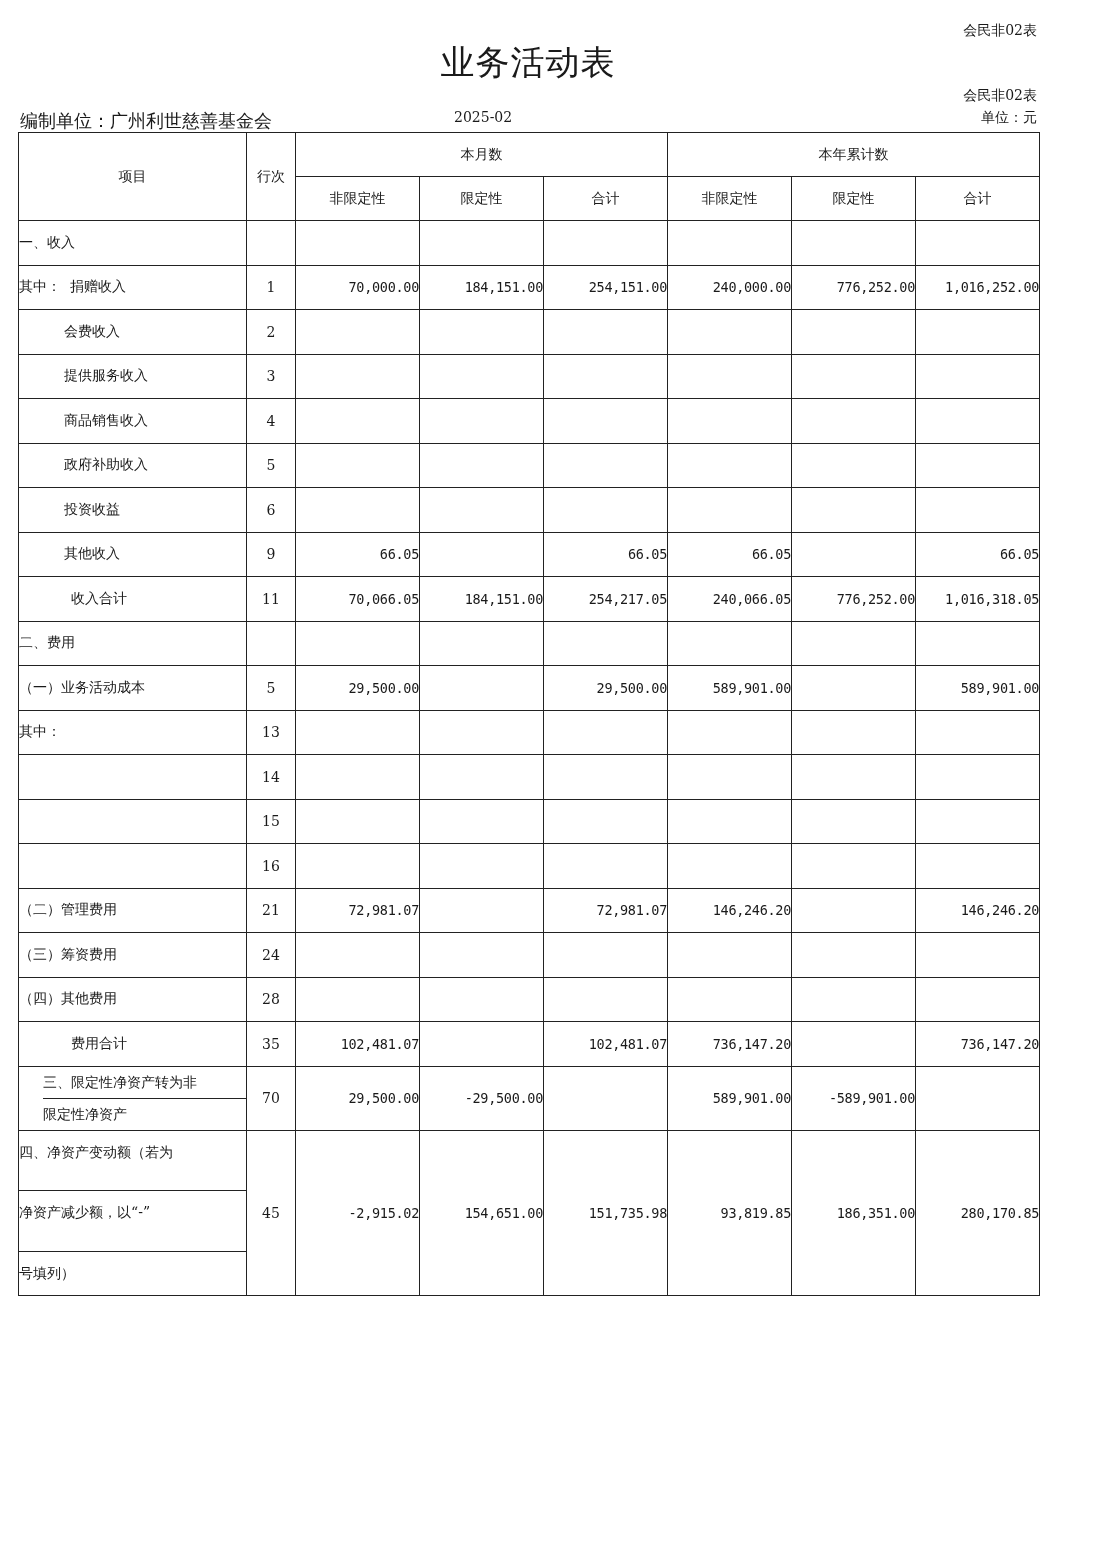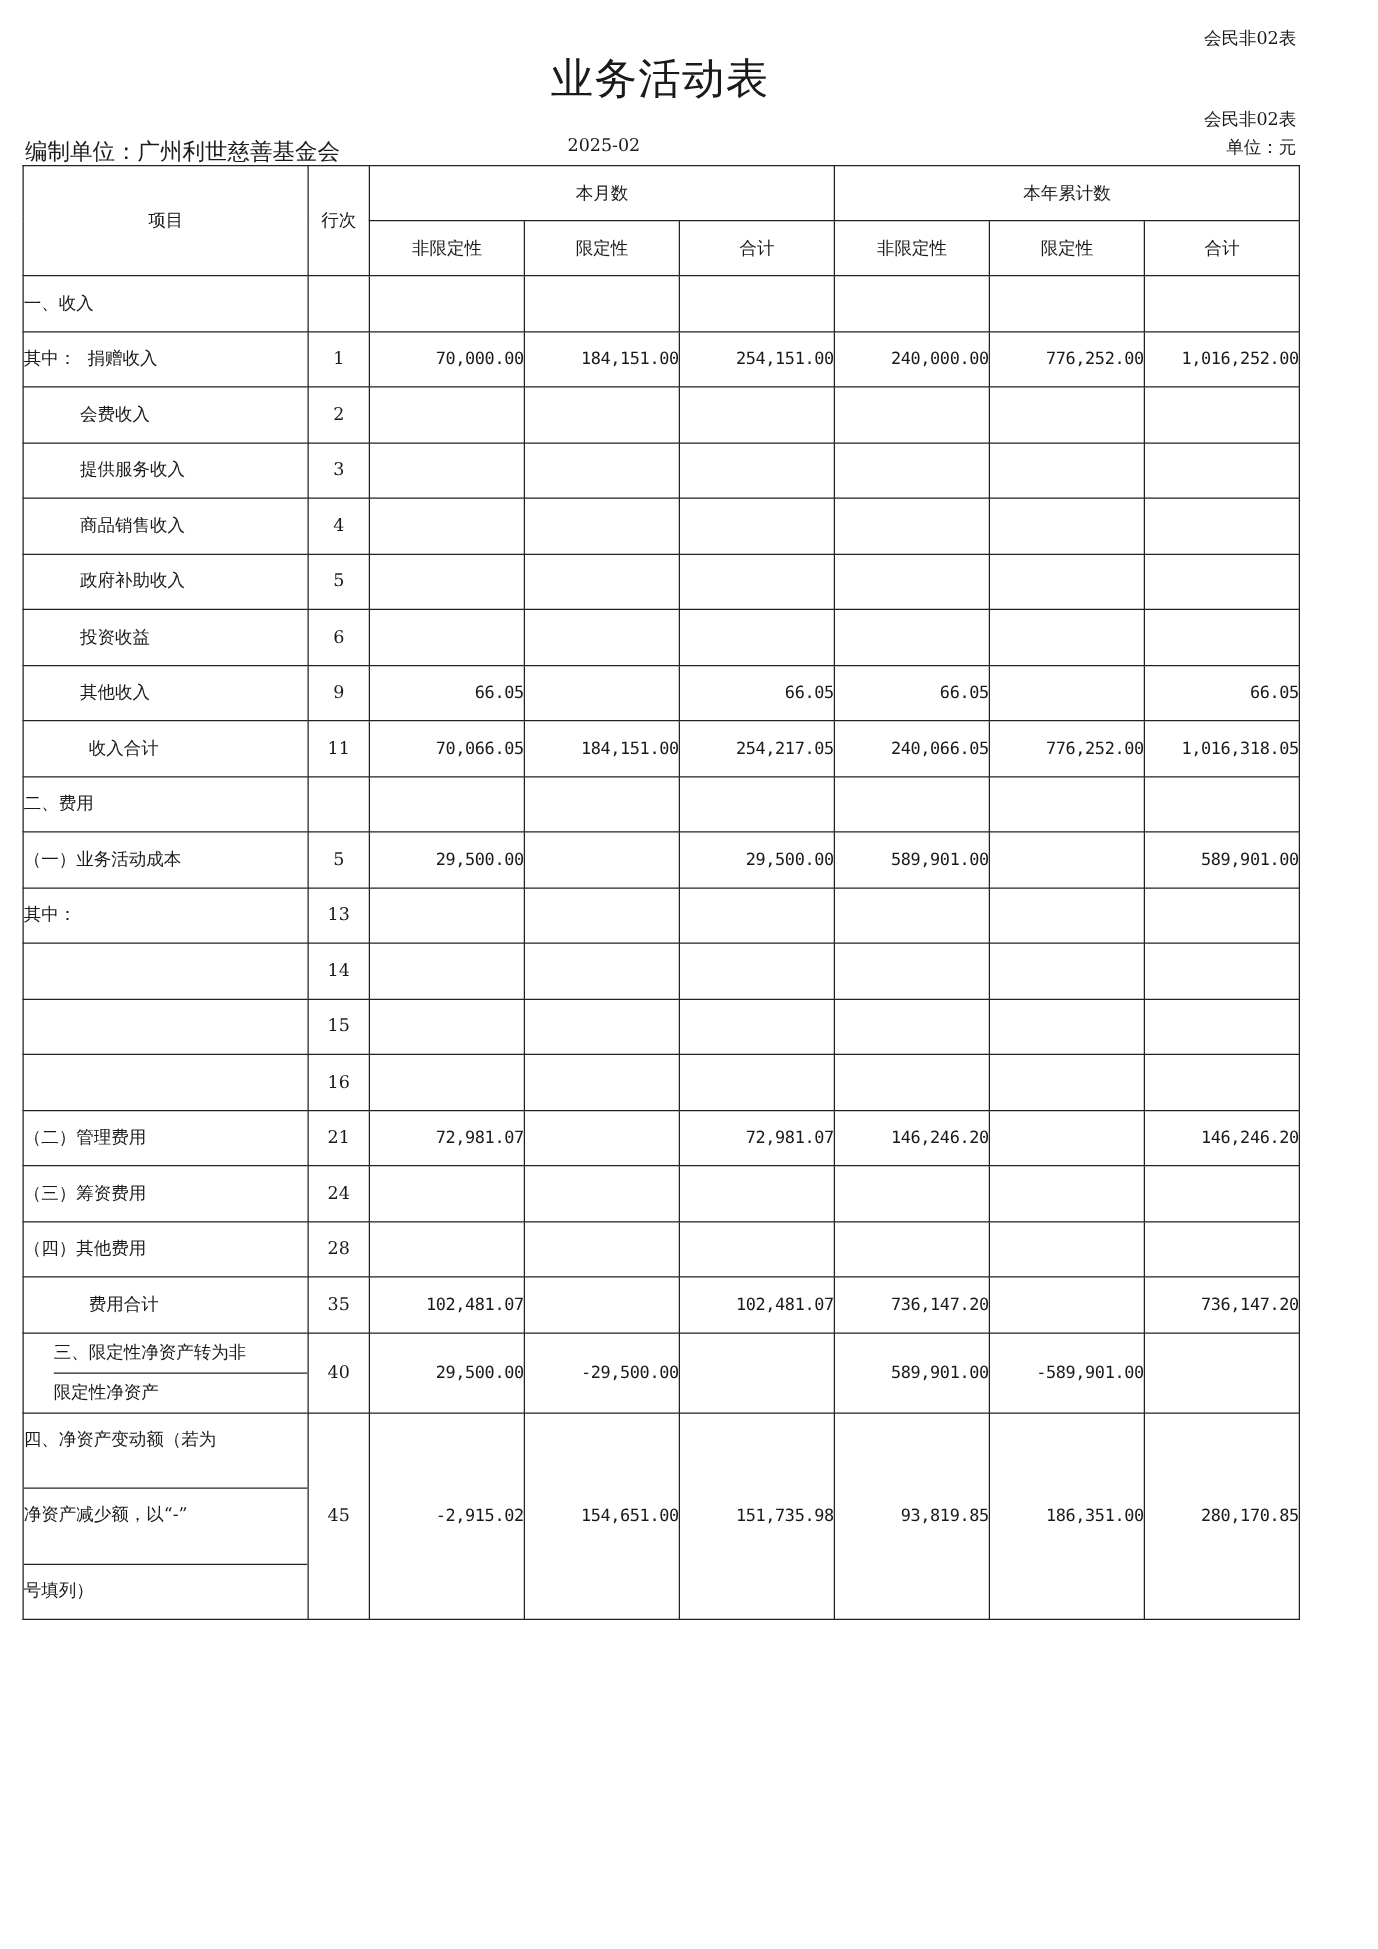--- a/index.html
+++ b/index.html
@@ -272,21 +272,21 @@
       <td class="num">736,147.20</td>
       <td class="num"></td>
       <td class="num">736,147.20</td>
     </tr>
 
     <tr>
       <td class="multi" style="height:62px;padding-left:24px;">
         <span class="subline">三、限定性净资产转为非</span>
         <span class="subline bt">限定性净资产</span>
       </td>
-      <td class="line">40</td>
+      <td class="line">70</td>
       <td class="num">29,500.00</td>
       <td class="num">-29,500.00</td>
       <td class="num"></td>
       <td class="num">589,901.00</td>
       <td class="num">-589,901.00</td>
       <td class="num"></td>
     </tr>
 
     <tr>
       <td class="multi" style="height:131px;">

